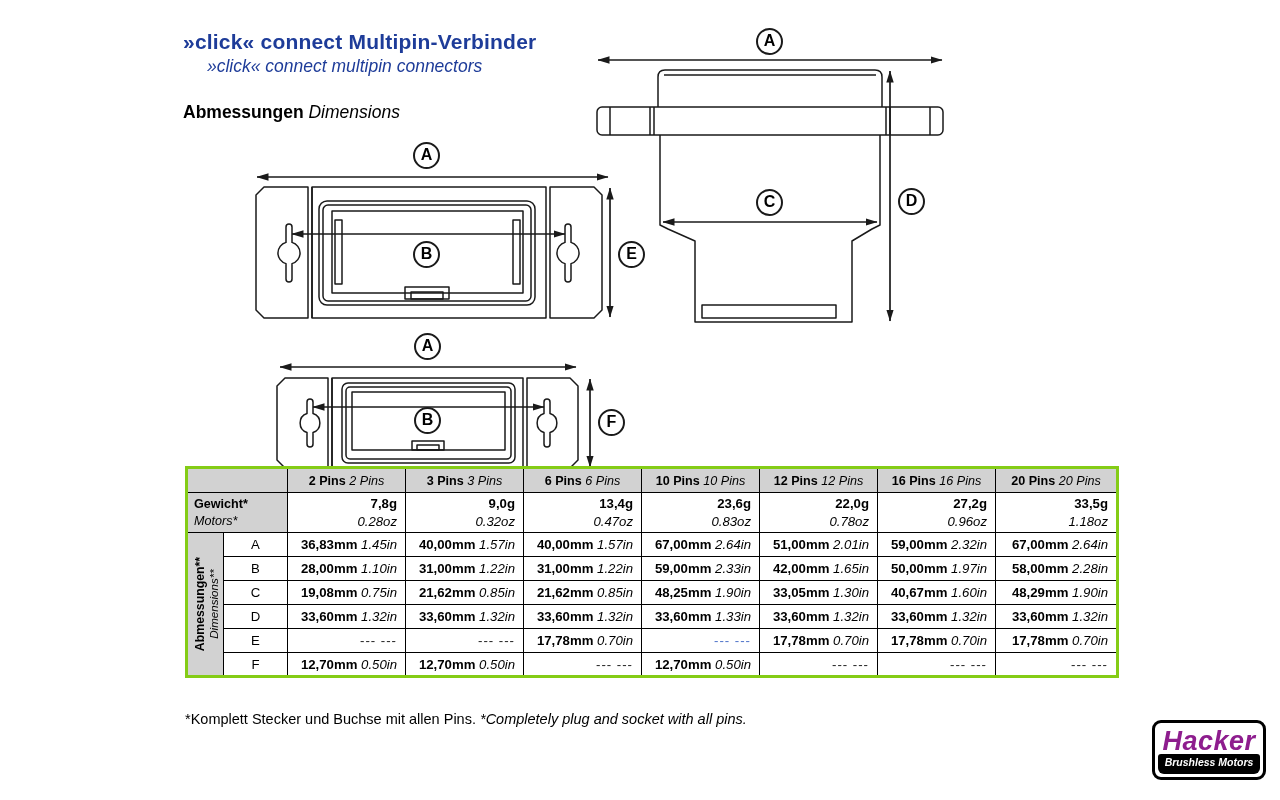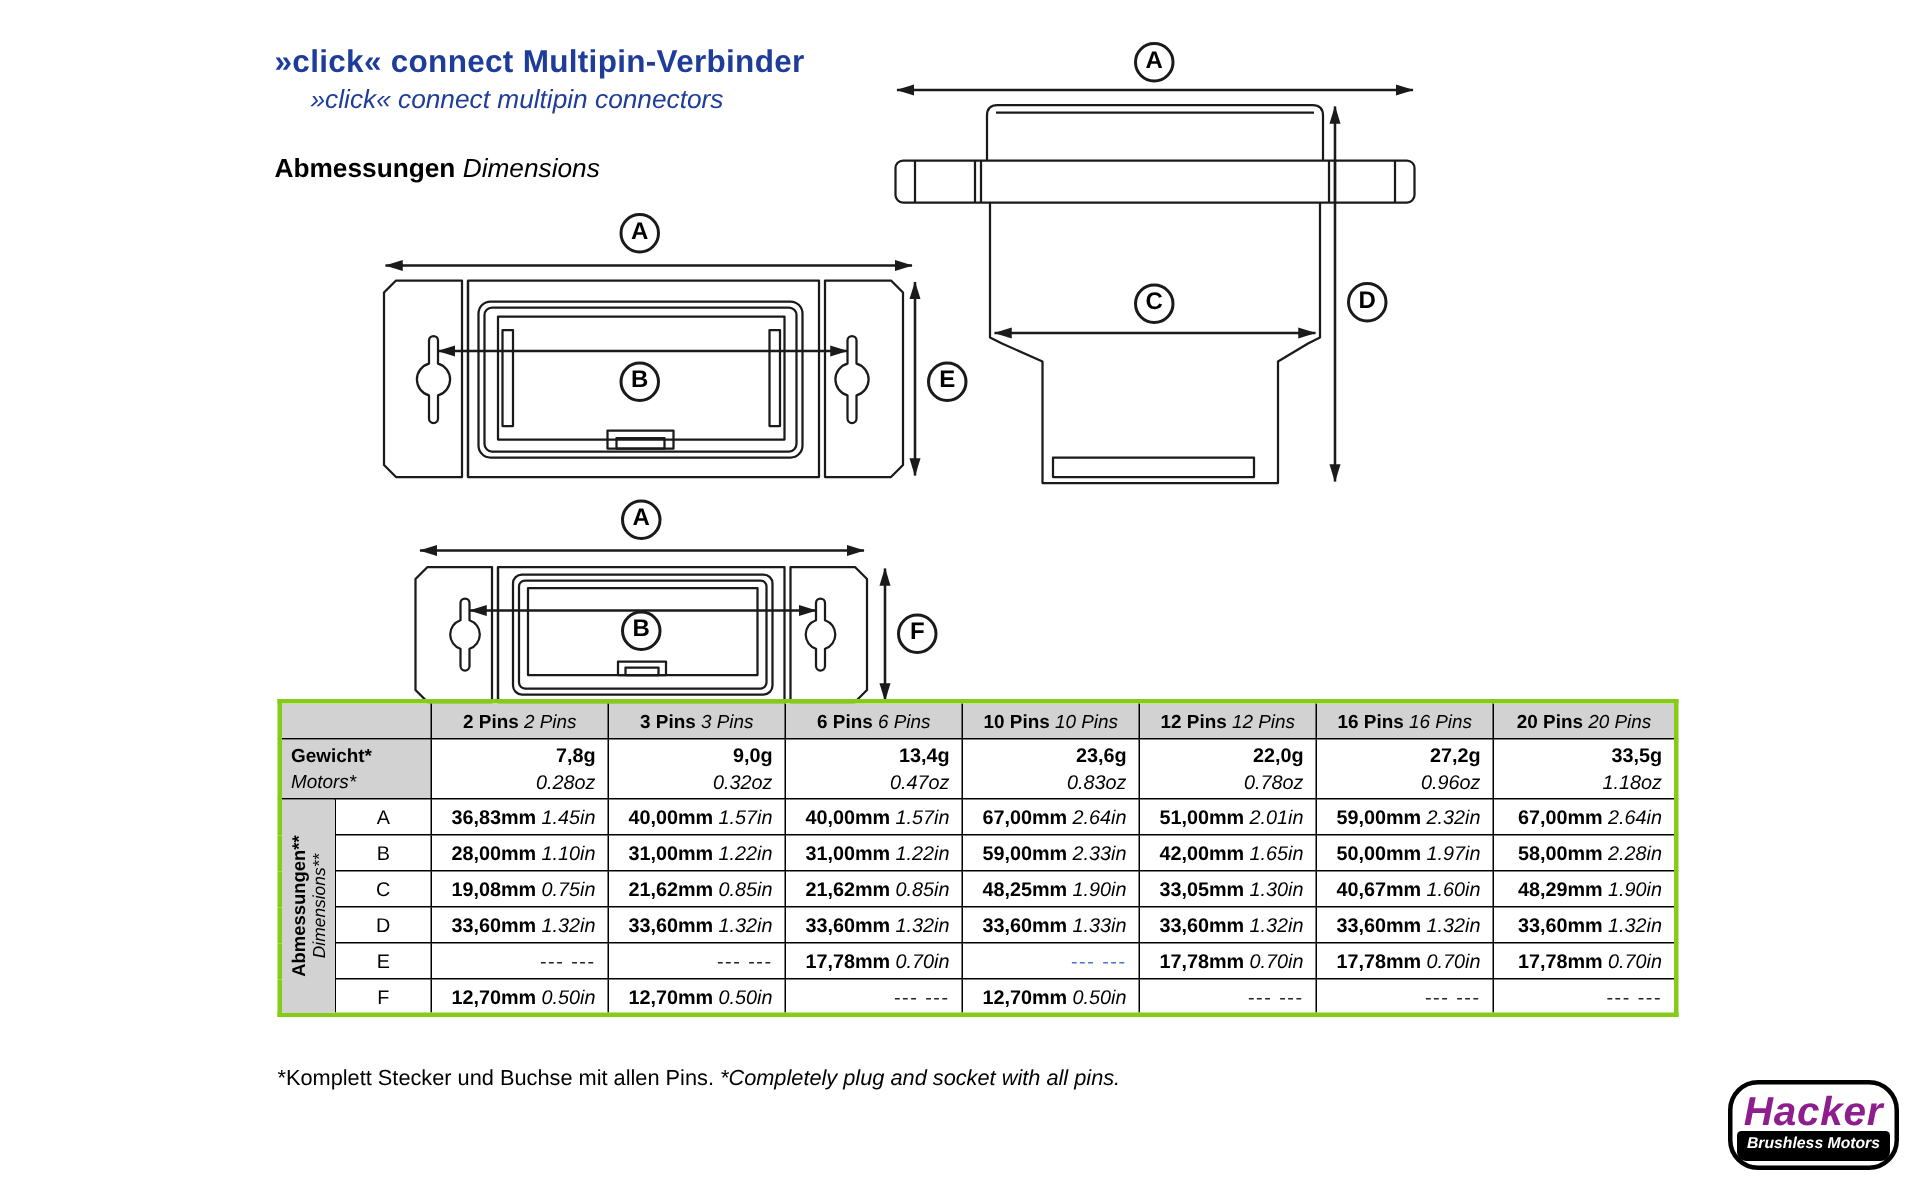--- a/index.html
+++ b/index.html
@@ -42,21 +42,21 @@
            white-space:nowrap;text-align:center;}
   .rotwrap .b{display:block;font-size:12.3px;}
   .rotwrap .i{display:block;font-size:11.6px;}
   .na{color:#222;letter-spacing:1px;}
   .na.blue{color:var(--na_blue,#4f74c9);}
 
   
   #footnotes{left:185px;top:709px;font-size:14.5px;line-height:21.5px;}
 
   
-  #logo{left:1152px;top:720px;width:114px;height:60px;border:3px solid #000;border-radius:20px;
+  #logo{left:1152px;top:720px;width:114px;height:60px;border:3px solid #000;border-radius:9px;
         background:#fff;box-sizing:border-box;}
   #logo-brand{font-size:27px;font-weight:bold;font-style:italic;color:var(--logo_purple,#8e1d8e);
               text-align:center;line-height:36px;letter-spacing:.5px;}
   #logo-bar{position:absolute;left:3px;right:3px;bottom:3px;height:20px;background:#000;
             border-radius:3px 3px 6px 6px;color:#fff;font-style:italic;font-weight:bold;
             font-size:10.5px;text-align:center;line-height:16px;white-space:nowrap;}
 </style>
 </head>
 <body>
 

